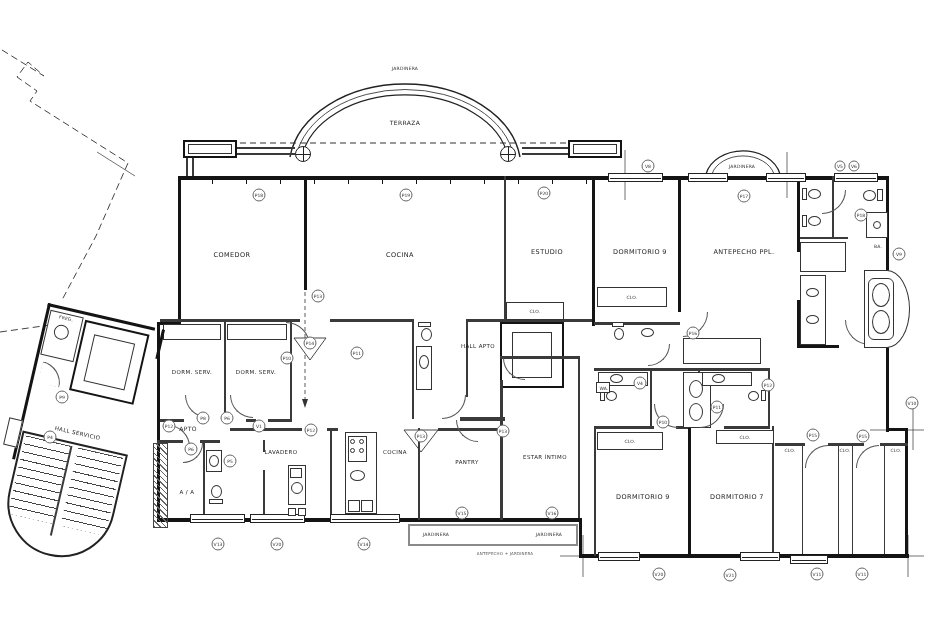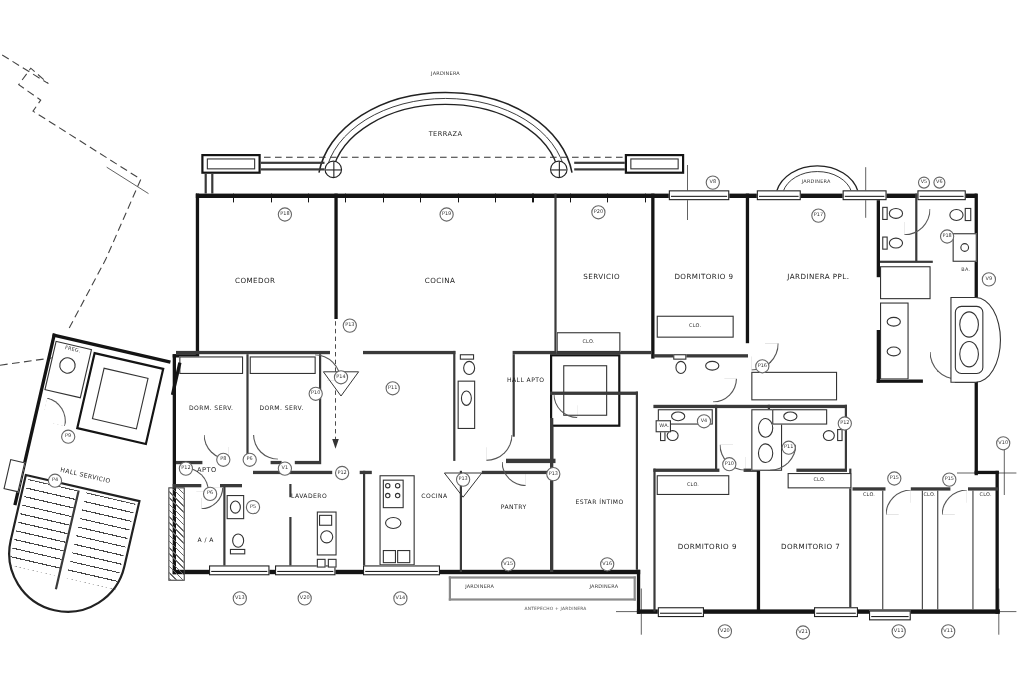--- a/index.html
+++ b/index.html
@@ -290,23 +290,23 @@
     <div class="treads" style="left:8px;top:134px;width:46px;height:80px"></div>
     <div class="treads" style="left:62px;top:134px;width:46px;height:80px"></div>
     <div class="tw" style="left:54px;top:134px;width:2px;height:92px"></div>
   </div>
 
   <span class="lbl" style="left:405px;top:122px;font-size:6px">TERRAZA</span>
   <span class="tiny" style="left:405px;top:68px">JARDINERA</span>
   <span class="tiny" style="left:742px;top:166px">JARDINERA</span>
   <span class="lbl" style="left:232px;top:255px">COMEDOR</span>
   <span class="lbl" style="left:400px;top:255px">COCINA</span>
-  <span class="lbl" style="left:547px;top:252px">SERVICIO</span>
+  <span class="lbl" style="left:547px;top:252px">ESTUDIO</span>
   <span class="lbl" style="left:640px;top:252px">DORMITORIO 9</span>
-  <span class="lbl" style="left:744px;top:252px">JARDINERA PPL.</span>
+  <span class="lbl" style="left:744px;top:252px">ANTEPECHO PPL.</span>
   <span class="lbl" style="left:192px;top:372px;font-size:5.5px">DORM. SERV.</span>
   <span class="lbl" style="left:256px;top:372px;font-size:5.5px">DORM. SERV.</span>
   <span class="lbl" style="left:478px;top:346px;font-size:5.5px">HALL APTO</span>
   <span class="lbl" style="left:188px;top:428px;font-size:6px">APTO</span>
   <span class="lbl" style="left:281px;top:452px;font-size:5.5px">LAVADERO</span>
   <span class="lbl" style="left:395px;top:452px;font-size:5.5px">COCINA</span>
   <span class="lbl" style="left:467px;top:462px;font-size:5.5px">PANTRY</span>
   <span class="lbl" style="left:545px;top:457px;font-size:5.5px">ESTAR ÍNTIMO</span>
   <span class="lbl" style="left:643px;top:497px">DORMITORIO 9</span>
   <span class="lbl" style="left:737px;top:497px">DORMITORIO 7</span>

